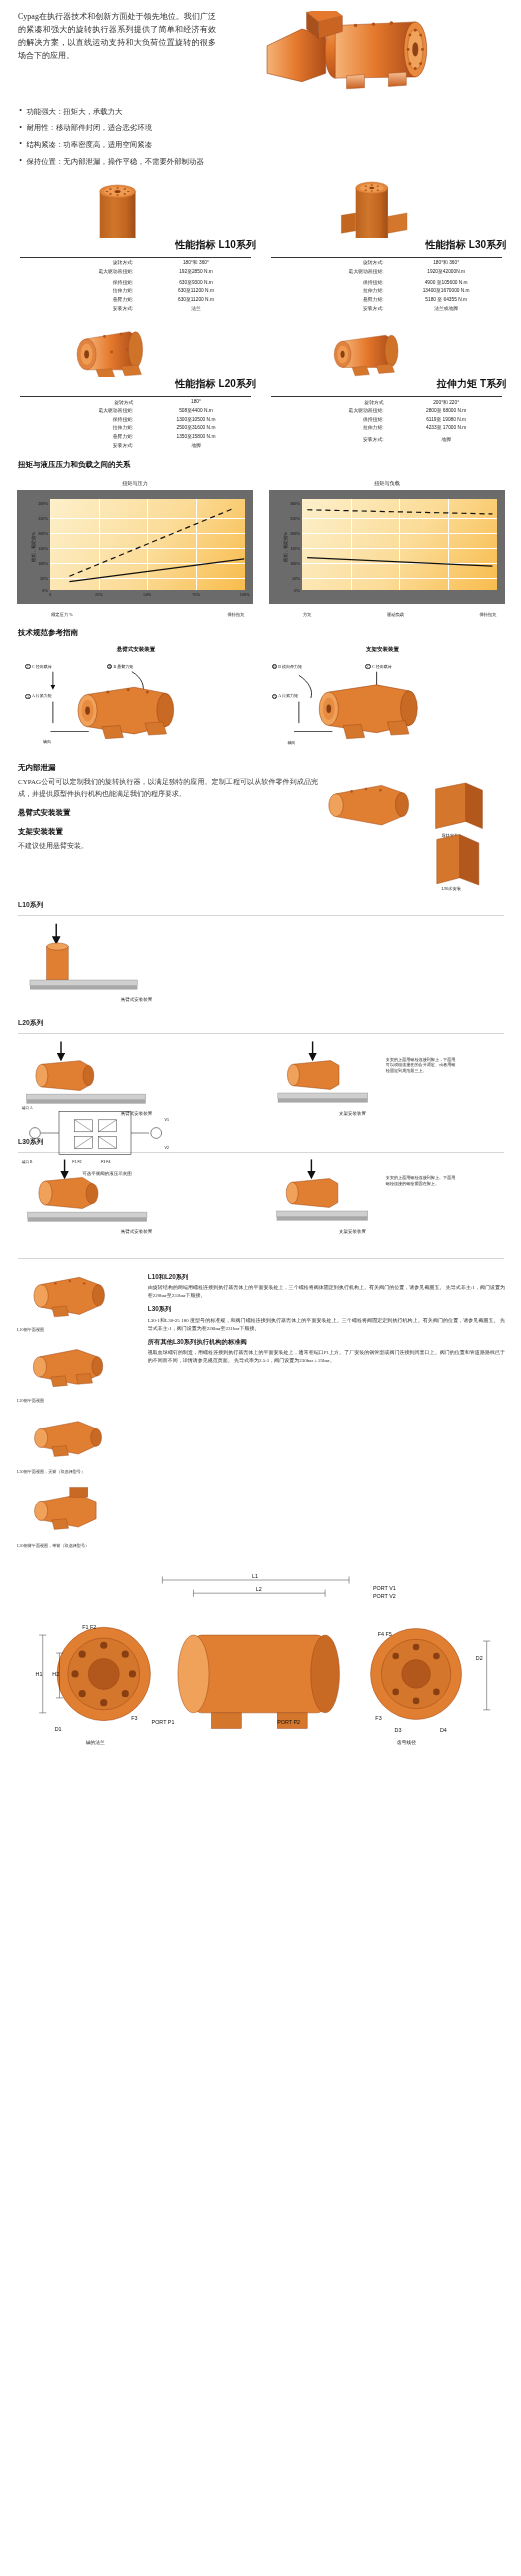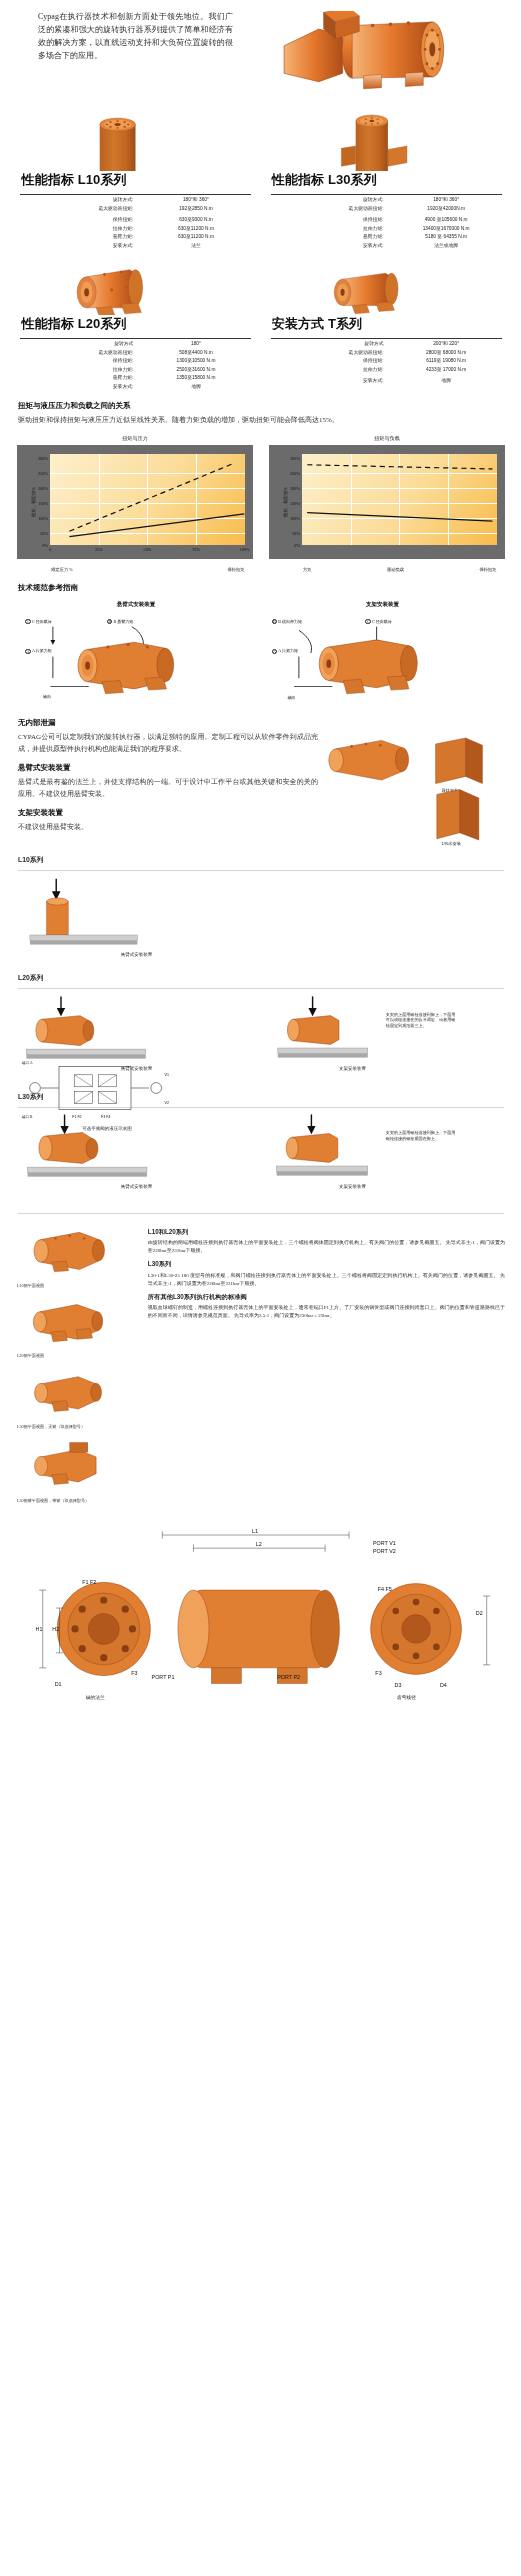--- a/index.html
+++ b/index.html
@@ -6,21 +6,21 @@
   body {
     width: 522px;
     background: #ffffff;
     font-family: "Liberation Sans", "DejaVu Sans", sans-serif;
     color: #231f20;
     -webkit-font-smoothing: antialiased;
   }
   .page { width: 522px; position: relative; padding: 0; }
 
   
-  .intro-wrap { padding: 10.8px 18px 0 18px; display: flex; gap: 20px; margin-left: 20px; }
+  .intro-wrap { padding: 10.8px 18px 0 18px; display: flex; gap: 20px; }
   .intro-col { width: 198px; }
   .intro-p {
     font-family: "Liberation Serif", "DejaVu Serif", serif;
     font-size: 8px;
     line-height: 1.62;
     color: #2b2b2b;
     margin-bottom: 9px;
     text-align: justify;
   }
   .hero-img { flex: 1; position: relative; height: 90px; }
@@ -49,25 +49,26 @@
 
   
   .spec-grid {
     display: grid;
     grid-template-columns: 1fr 1fr;
     padding: 0 15.6px;
     column-gap: 9.6px;
   }
   .spec-cell { padding-top: 3.6px; }
   .spec-title {
-    font-size: 13px;
+    font-size: 10px;
     font-weight: bold;
     letter-spacing: 0.1px;
     margin: 0 0 3px 6px;
     color: #111;
+    text-align: right;
   }
   table.spec {
     width: 96%;
     margin-left: 4.8px;
     border-collapse: collapse;
     font-size: 4.8px;
     font-family: "Liberation Sans", "DejaVu Sans", sans-serif;
   }
   table.spec thead tr th {
     border-bottom: 0.7px solid #333;
@@ -293,20 +294,28 @@
         <path d="M255 104 L285 102 L285 124 L255 126 Z" fill="url(#og3)" stroke="#9c4413" stroke-width="0.7"></path>
 
         <path d="M118 2 L160 -6 L178 8 L138 18 Z" fill="#e4782c" stroke="#9c4413" stroke-width="0.6"></path>
         <path d="M138 18 L178 8 L178 34 L138 46 Z" fill="#c96423" stroke="#9c4413" stroke-width="0.6"></path>
         <path d="M118 2 L138 18 L138 46 L118 30 Z" fill="#a9511c" stroke="#9c4413" stroke-width="0.6"></path>
       </svg>
     </div>
   </div>
 
   <div class="features">
+    <div class="feat-col">
+      <ul class="feat">
+        <li>功能强大：扭矩大，承载力大</li>
+        <li>耐用性：移动部件封闭，适合恶劣环境</li>
+        <li>结构紧凑：功率密度高，适用空间紧凑</li>
+        <li>保持位置：无内部泄漏，操作平稳，不需要外部制动器</li>
+      </ul>
+    </div>
   </div>
 
   <div class="spec-grid">
 
     <div class="spec-cell">
       <div class="spec-prod">
         <svg width="239" height="62" viewBox="0 0 400 104">
           <defs>
             <linearGradient id="cyl1" x1="0" y1="0" x2="1" y2="0">
               <stop offset="0" stop-color="#b9611f"></stop>
@@ -491,21 +500,21 @@
         <svg width="239" height="62" viewBox="0 0 400 104">
           <path d="M128 44 L200 34 L210 40 L210 80 L200 88 L128 88 Z" fill="url(#og2)" stroke="#a9511c" stroke-width="0.7"></path>
           <ellipse cx="128" cy="66" rx="14" ry="22" fill="#e08340" stroke="#a9511c" stroke-width="0.7"></ellipse>
           <ellipse cx="128" cy="66" rx="9" ry="15" fill="#ef9b51"></ellipse>
           <ellipse cx="128" cy="66" rx="3.4" ry="6" fill="#8a3f12"></ellipse>
           <ellipse cx="210" cy="60" rx="11" ry="26" fill="#cf7329" stroke="#a9511c" stroke-width="0.7"></ellipse>
           <path d="M144 88 L168 86 L173 100 L149 102 Z" fill="#d4772c" stroke="#a9511c" stroke-width="0.6"></path>
           <path d="M184 84 L210 82 L215 96 L189 98 Z" fill="#d4772c" stroke="#a9511c" stroke-width="0.6"></path>
         </svg>
       </div>
-      <div class="spec-title">安装方式 T系列</div>
+      <div class="spec-title">拉伸力矩 T系列</div>
       <table class="spec">
         <thead>
             <tr>
               <th colspan="2"></th>
             </tr>
           </thead>
         <tbody>
           <tr>
               <td class="k">旋转方式</td>
               <td class="v">200°和 220°</td>
@@ -529,21 +538,20 @@
           <tr>
               <td class="k">安装方式:</td>
               <td class="v">地脚</td>
             </tr>
         </tbody>
       </table>
     </div>
   </div>
 
   <div class="sec-h">扭矩与液压压力和负载之间的关系</div>
-  <div class="sec-p">驱动扭矩和保持扭矩与液压压力近似呈线性关系。随着力矩负载的增加，驱动扭矩可能会降低高达15%。</div>
 
   <div class="charts">
 
     <div class="chart-box">
       <div class="chart-title">扭矩与压力</div>
       <div class="chart-frame">
         <div class="chart-ylab">扭矩，额定值%</div>
         <div class="plot">
           <div class="gl-h" style="top:20%"></div>
           <div class="gl-h" style="top:36.7%"></div>
@@ -683,21 +691,20 @@
         </svg>
       </div>
     </div>
   </div>
 
   <div class="sec-h">无内部泄漏</div>
   <div class="twocol">
     <div class="c">
       <div class="sec-p" style="padding:0">CYPAG公司可以定制我们的旋转执行器，以满足独特的应用。定制工程可以从软件零件到成品完成，并提供原型件执行机构也能满足我们的程序要求。</div>
       <div class="sec-h" style="padding:0; margin-top:8.4px;">悬臂式安装装置</div>
-      <div class="sec-p" style="padding:0">悬臂式是最有鉴的法兰上，并使支撑结构的一端。可于设计中工作平台或其他关键和安全的关的应用。不建议使用悬臂安装。</div>
       <div class="sec-h" style="padding:0; margin-top:8.4px;">支架安装装置</div>
       <div class="sec-p" style="padding:0">不建议使用悬臂安装。</div>
     </div>
     <div class="c" style="max-width:180px;">
       <svg width="180" height="114" viewBox="0 0 300 190">
 
         <path d="M20 28 L96 14 L130 26 L130 66 L96 80 L20 66 Z" fill="#e07e32" stroke="#9c4413" stroke-width="0.8"></path>
         <ellipse cx="20" cy="47" rx="12" ry="19" fill="#f0a25a" stroke="#9c4413" stroke-width="0.8"></ellipse>
         <ellipse cx="130" cy="46" rx="11" ry="20" fill="#c86a23" stroke="#9c4413" stroke-width="0.8"></ellipse>
         <g fill="#b2551c">

